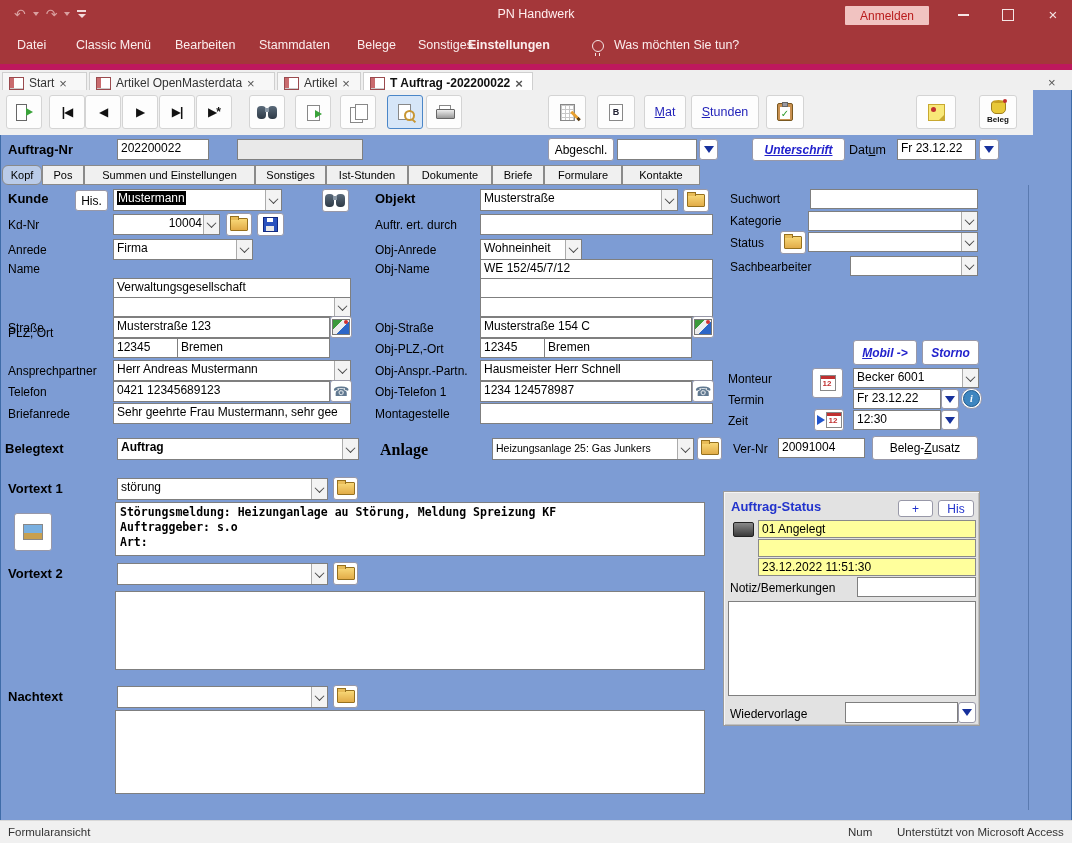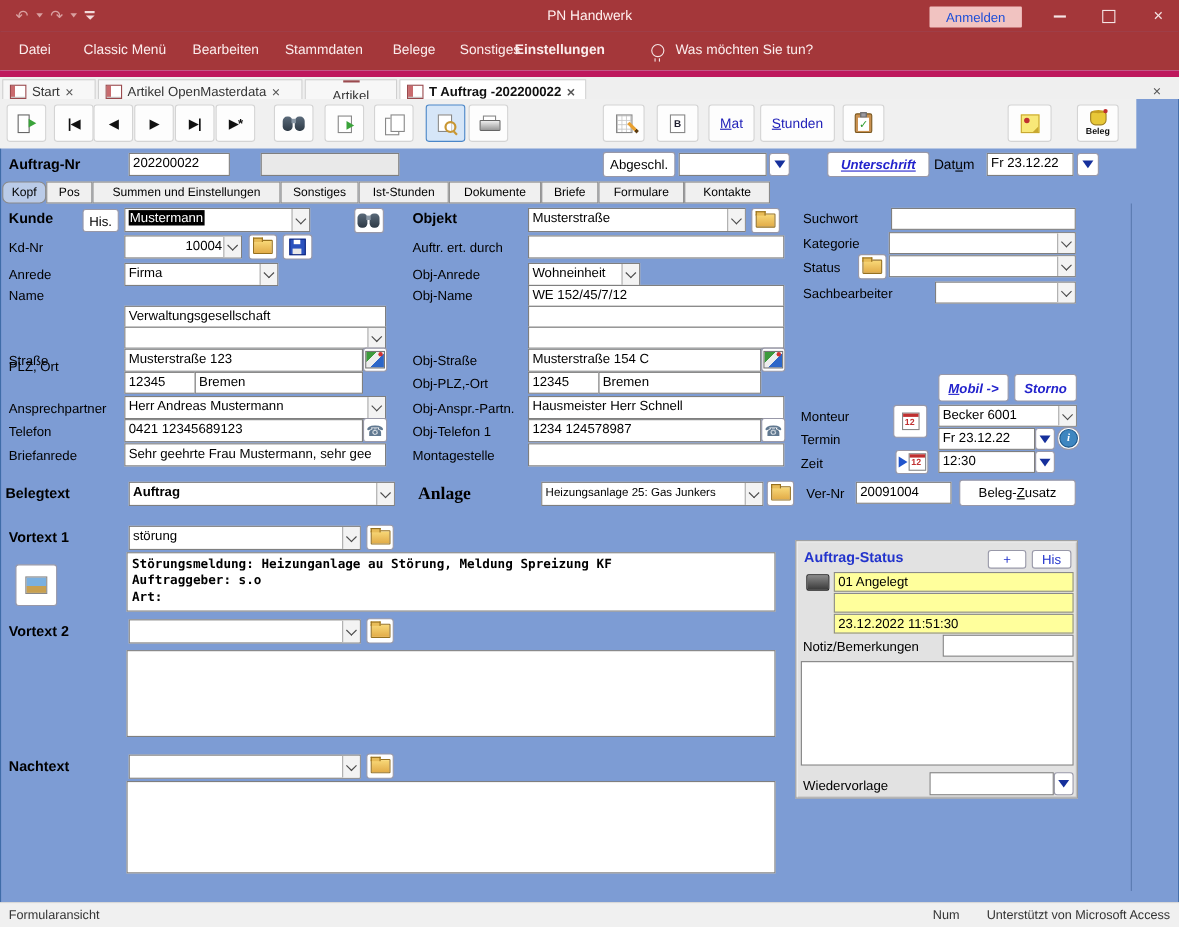--- a/index.html
+++ b/index.html
@@ -7,21 +7,21 @@
        font-family:"Liberation Sans","DejaVu Sans",sans-serif;background:#7D9CD4;
        box-shadow:inset 0 0 0 1px #3F6CA8;}
   
   .titlebar{position:absolute;left:0;top:0;width:100%;height:29px;background:#A4373A;}
   .qat{position:absolute;left:14px;top:5px;display:flex;align-items:center;gap:7px;}
   .qat-g{color:#D9A0A0;font-size:14px;line-height:18px;}
   .mtri{width:0;height:0;border-left:3px solid transparent;border-right:3px solid transparent;border-top:4px solid #D9A0A0;}
   .barcaret{display:inline-block;width:9px;border-top:2px solid #F2DADA;padding-top:2px;}
   .barcaret i{display:block;margin:0 auto;width:0;height:0;border-left:4px solid transparent;border-right:4px solid transparent;border-top:4px solid #F2DADA;}
   .apptitle{position:absolute;left:0;top:7px;width:100%;text-align:center;color:#FFEFEF;font-size:12.5px;}
-  .anmelden{position:absolute;left:845px;top:6px;height:19px;padding:0 15px;background:#F1C3C1;color:#1d4ed8;
+  .anmelden{position:absolute;left:845px;top:6px;height:19px;padding:0 15px;background:#F1C3C1;color:#b91c1c;
             font-size:12px;display:flex;align-items:center;border-radius:1px;}
   .wctl{position:absolute;top:0;height:29px;width:34px;display:flex;align-items:center;justify-content:center;color:#fff;}
   .minbar{width:11px;height:2px;background:#F5E5E5;}
   .maxbox{width:10px;height:10px;border:1.3px solid #F5E5E5;}
   .closex{font-size:15px;color:#F5E5E5;line-height:15px;}
   
   .menubar{position:absolute;left:0;top:29px;width:100%;height:35px;background:#A4373A;}
   .mitem{position:absolute;top:9px;color:#FBEDED;font-size:12.5px;white-space:nowrap;}
   .bulb{position:absolute;top:11px;width:10px;height:10px;border:1.5px solid #F5E5E5;border-radius:50%;}
   .bulb i{position:absolute;left:2px;bottom:-5px;width:3px;height:3px;border-left:1.5px solid #F5E5E5;border-right:1.5px solid #F5E5E5;}
@@ -170,21 +170,21 @@
     <div class="dtab" style="left:2px;width:85px;">
       <span class="tabico"></span>
       <span>Start</span>
       <span class="dclose">×</span>
     </div>
     <div class="dtab" style="left:89px;width:186px;">
       <span class="tabico"></span>
       <span>Artikel OpenMasterdata</span>
       <span class="dclose">×</span>
     </div>
-    <div class="dtab" style="left:277px;width:84px;flex-direction:column;">
+    <div class="dtab" style="left:277px;width:84px;">
       <span class="tabico"></span>
       <span>Artikel</span>
       <span class="dclose">×</span>
     </div>
     <div class="dtab active" style="left:363px;width:170px;">
       <span class="tabico"></span>
       <span>T Auftrag -202200022</span>
       <span class="dclose">×</span>
     </div>
     <span class="dclose" style="position:absolute;left:1048px;top:6px;">×</span>

